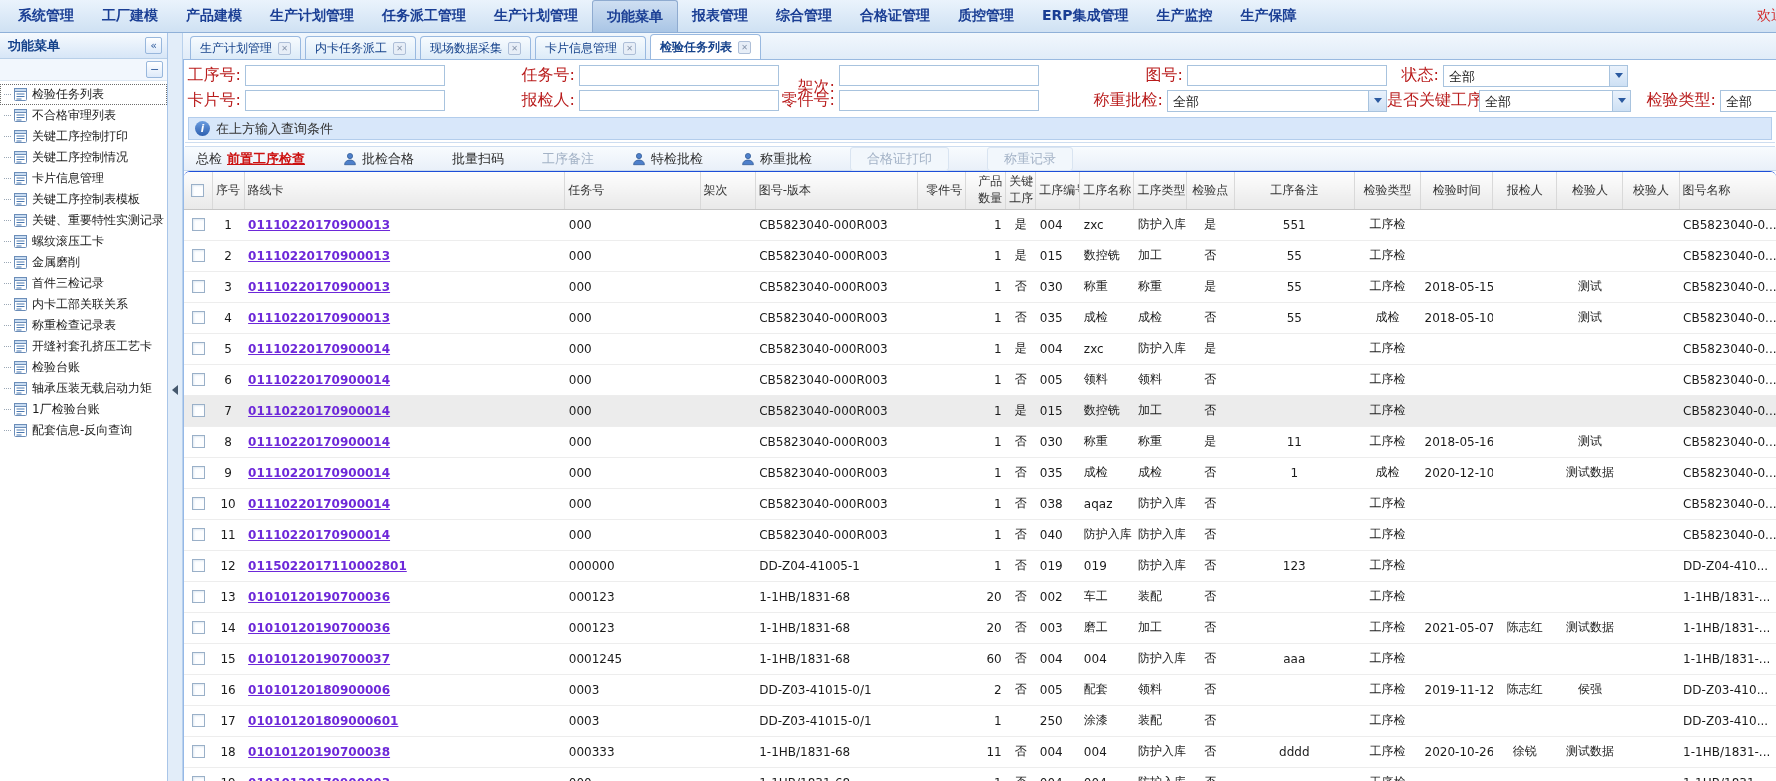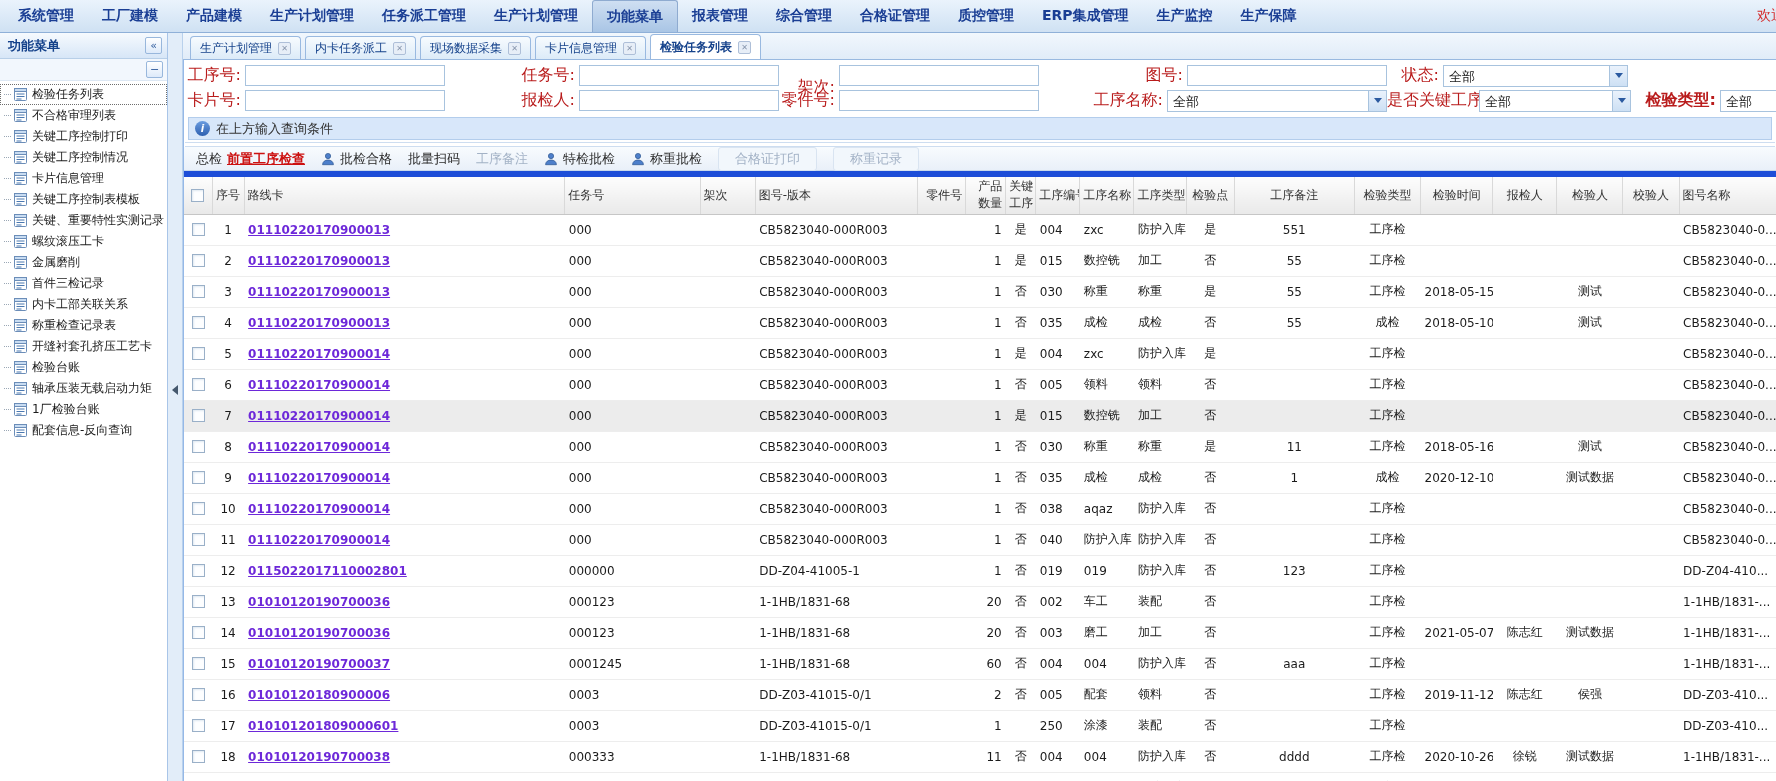--- a/index.html
+++ b/index.html
@@ -91,29 +91,29 @@
     display:flex; align-items:center; gap:6px; padding-left:6px; font-size:13px; color:#333; flex:0 0 23px;
   }
   .info-icon {
     width:15px; height:15px; border-radius:50%; background:linear-gradient(#6b9de0,#2d5fb0);
     color:#fff; font-size:10px; font-weight:bold; font-style:italic; text-align:center; line-height:15px;
   }
   .sep-lines { height:5px; border-top:1px solid #cdddf0; border-bottom:1px solid #cdddf0; margin:0 1px; flex:0 0 5px; }
   
   .toolbar {
     height:24px; flex:0 0 24px; background:linear-gradient(#f8fbfe,#e9f0f9);
-    border-bottom:1px solid #c9d9ec; display:flex; align-items:center; padding-left:12px; gap:16px; font-size:13px;
+    border-bottom:1px solid #c9d9ec; display:flex; align-items:center; padding-left:12px; gap:38px; font-size:13px;
   }
   .tb-btn { display:flex; align-items:center; gap:5px; color:#2b2b2b; cursor:pointer; white-space:nowrap; }
   .tb-btn .hl { color:#cc1111; font-weight:bold; text-decoration:underline; }
   .tb-btn.disabled { color:#a3b2c6; cursor:default; }
   .tb-btn.boxed { border:1px solid #d9e4f1; background:#f2f7fc; border-radius:3px; padding:2px 16px; }
   .user-ico { width:14px; height:14px; }
   
-  .grid { flex:1; min-height:0; overflow:hidden; border-top:6px solid #1d4ed8; }
+  .grid { flex:1; min-height:0; overflow:hidden; border-top:1px solid #1d4ed8;border-radius:6px; }
   table { border-collapse:collapse; table-layout:fixed; width:1600px; }
   thead th {
     height:37px; background:linear-gradient(#fdfdfd,#e9e9e9);
     border-right:1px solid #d9d9d9; border-bottom:1px solid #c6c6c6;
     font-weight:normal; font-size:12px; color:#333; padding:0 3px; white-space:nowrap; overflow:hidden;
   }
   tbody td {
     height:31px; border-bottom:1px solid #ededed; padding:0 4px; font-size:12px; color:#1b1b1b;
     white-space:nowrap; overflow:hidden;
   }
@@ -393,35 +393,35 @@
               </span>
             </div>
           </div>
           <div class="search-row">
             <span class="f-label" style="width: 57px;">卡片号:</span>
             <input class="f-input" style="width: 200px; margin-left: 4px;">
             <span class="f-label" style="width: 130px;">报检人:</span>
             <input class="f-input" style="width: 200px; margin-left: 4px;">
             <span class="f-label" style="width: 56px;">零件号:</span>
             <input class="f-input" style="width: 200px; margin-left: 4px;">
-            <span class="f-label" style="width: 124px;">工序名称:</span>
+            <span class="f-label" style="width: 124px;">称重批检:</span>
             <div class="f-select" style="width: 220px; margin-left: 4px;">
               <span class="val">全部</span>
               <span class="sel-btn">
                 <span class="sel-arr"></span>
               </span>
             </div>
             <span class="f-label" style="width: 88px;">是否关键工序:</span>
             <div class="f-select" style="width: 152px; margin-left: 4px;">
               <span class="val">全部</span>
               <span class="sel-btn">
                 <span class="sel-arr"></span>
               </span>
             </div>
-            <span class="f-label" style="width: 85px; font-weight: bold;">检验类型:</span>
+            <span class="f-label" style="width: 85px;">检验类型:</span>
             <div class="f-select" style="width: 120px; margin-left: 4px;">
               <span class="val">全部</span>
             </div>
           </div>
         </div>
       <div class="info-bar">
         <span class="info-icon">i</span>
         <span>在上方输入查询条件</span>
       </div>
       <div class="sep-lines"></div>

